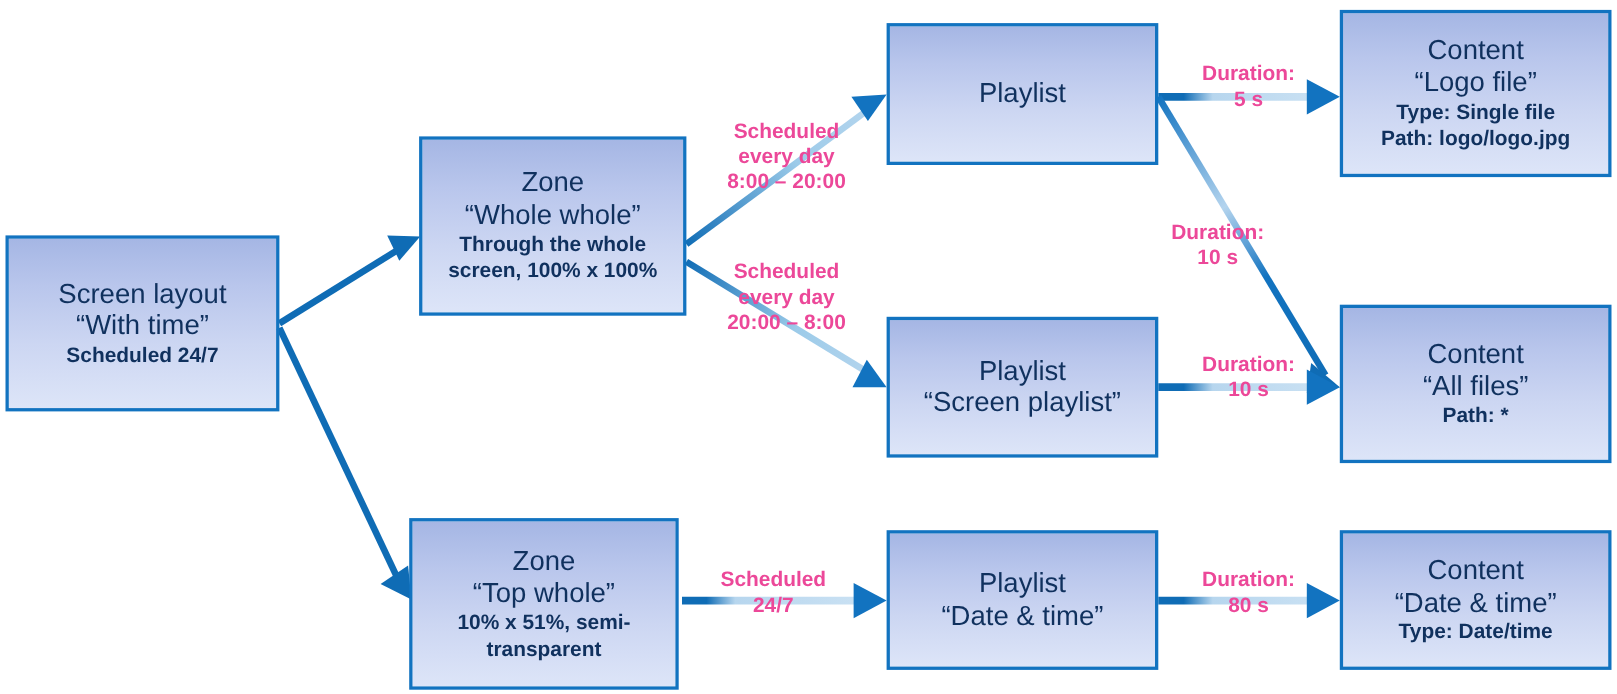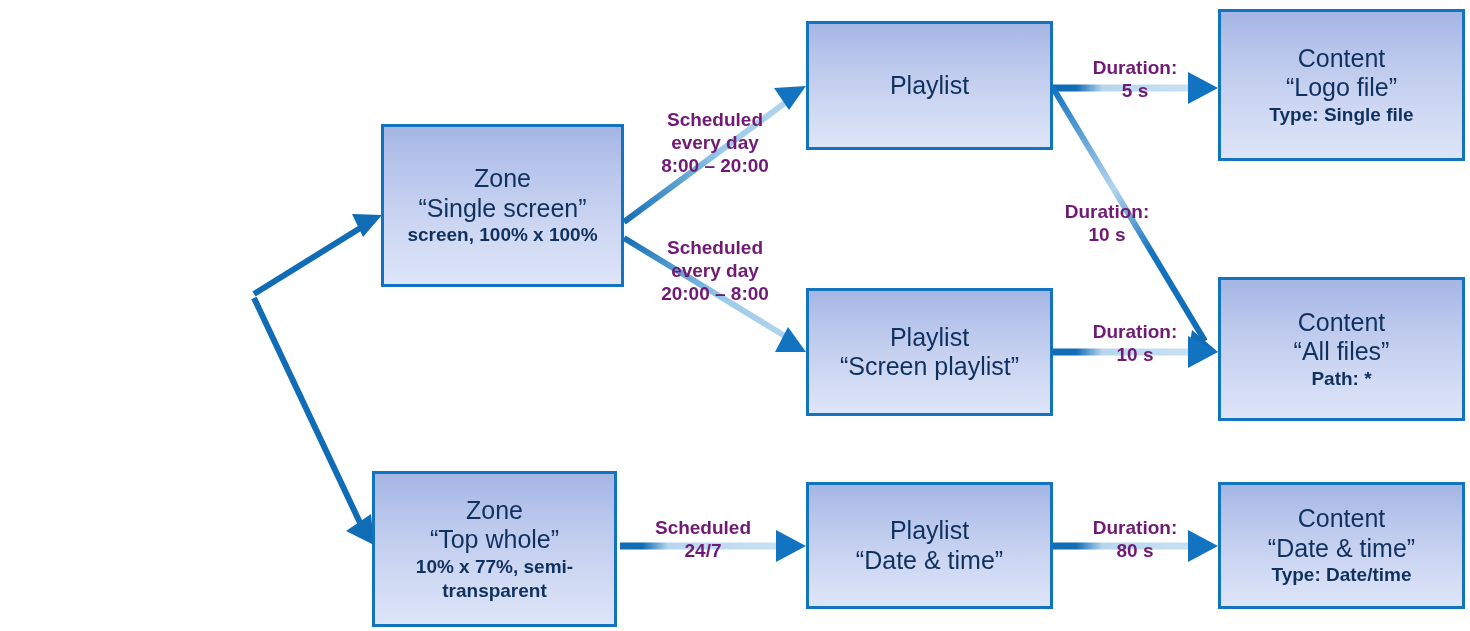--- a/index.html
+++ b/index.html
@@ -35,21 +35,21 @@
     text-align:center;
     z-index:3;
   }
   .node .l1{font-size:25px;line-height:1.18;}
   .node .l2{font-size:25px;line-height:1.18;}
   .node .sub{font-size:19px;line-height:1.25;font-weight:600;padding:0 6px;}
 
   
   .elabel{
     position:absolute;
-    color:#701a75;
+    color:#ec4899;
     font-size:19px;
     line-height:1.22;
     text-align:center;
     z-index:4;
     font-weight:600;
     white-space:nowrap;
   }
 </style>
 </head>
 <body>
@@ -136,31 +136,37 @@
       <line x1="620" y1="546" x2="785" y2="546" stroke="url(#gradH3)" stroke-width="7"></line>
       <polygon points="806,546 776,530 776,562" fill="#1273c0"></polygon>
     </g>
 
     <g>
       <line x1="1053" y1="546" x2="1196" y2="546" stroke="url(#gradH1)" stroke-width="7"></line>
       <polygon points="1218,546 1188,530 1188,562" fill="#1273c0"></polygon>
     </g>
   </svg>
 
+  <div class="node" style="left:5px;top:214px;width:249px;height:160px;">
+    <div class="l1">Screen layout</div>
+    <div class="l2">“With time”</div>
+    <div class="sub">Scheduled 24/7</div>
+  </div>
 
   <div class="node" style="left:381px;top:124px;width:243px;height:163px;">
     <div class="l1">Zone</div>
-    <div class="l2">“Single screen”</div>
+    <div class="l2">“Whole whole”</div>
+    <div class="sub">Through the whole</div>
     <div class="sub">screen, 100% x 100%</div>
   </div>
 
   <div class="node" style="left:372px;top:471px;width:245px;height:156px;">
     <div class="l1">Zone</div>
     <div class="l2">“Top whole”</div>
-    <div class="sub">10% x 77%, semi-</div>
+    <div class="sub">10% x 51%, semi-</div>
     <div class="sub">transparent</div>
   </div>
 
   <div class="node" style="left:806px;top:21px;width:247px;height:129px;">
     <div class="l1">Playlist</div>
   </div>
 
   <div class="node" style="left:806px;top:288px;width:247px;height:128px;">
     <div class="l1">Playlist</div>
     <div class="l2">“Screen playlist”</div>
@@ -168,20 +174,21 @@
 
   <div class="node" style="left:806px;top:482px;width:247px;height:127px;">
     <div class="l1">Playlist</div>
     <div class="l2">“Date &amp; time”</div>
   </div>
 
   <div class="node" style="left:1218px;top:9px;width:247px;height:152px;">
     <div class="l1">Content</div>
     <div class="l2">“Logo file”</div>
     <div class="sub">Type: Single file</div>
+    <div class="sub">Path: logo/logo.jpg</div>
   </div>
 
   <div class="node" style="left:1218px;top:277px;width:247px;height:144px;">
     <div class="l1">Content</div>
     <div class="l2">“All files”</div>
     <div class="sub">Path: *</div>
   </div>
 
   <div class="node" style="left:1218px;top:482px;width:247px;height:127px;">
     <div class="l1">Content</div>

